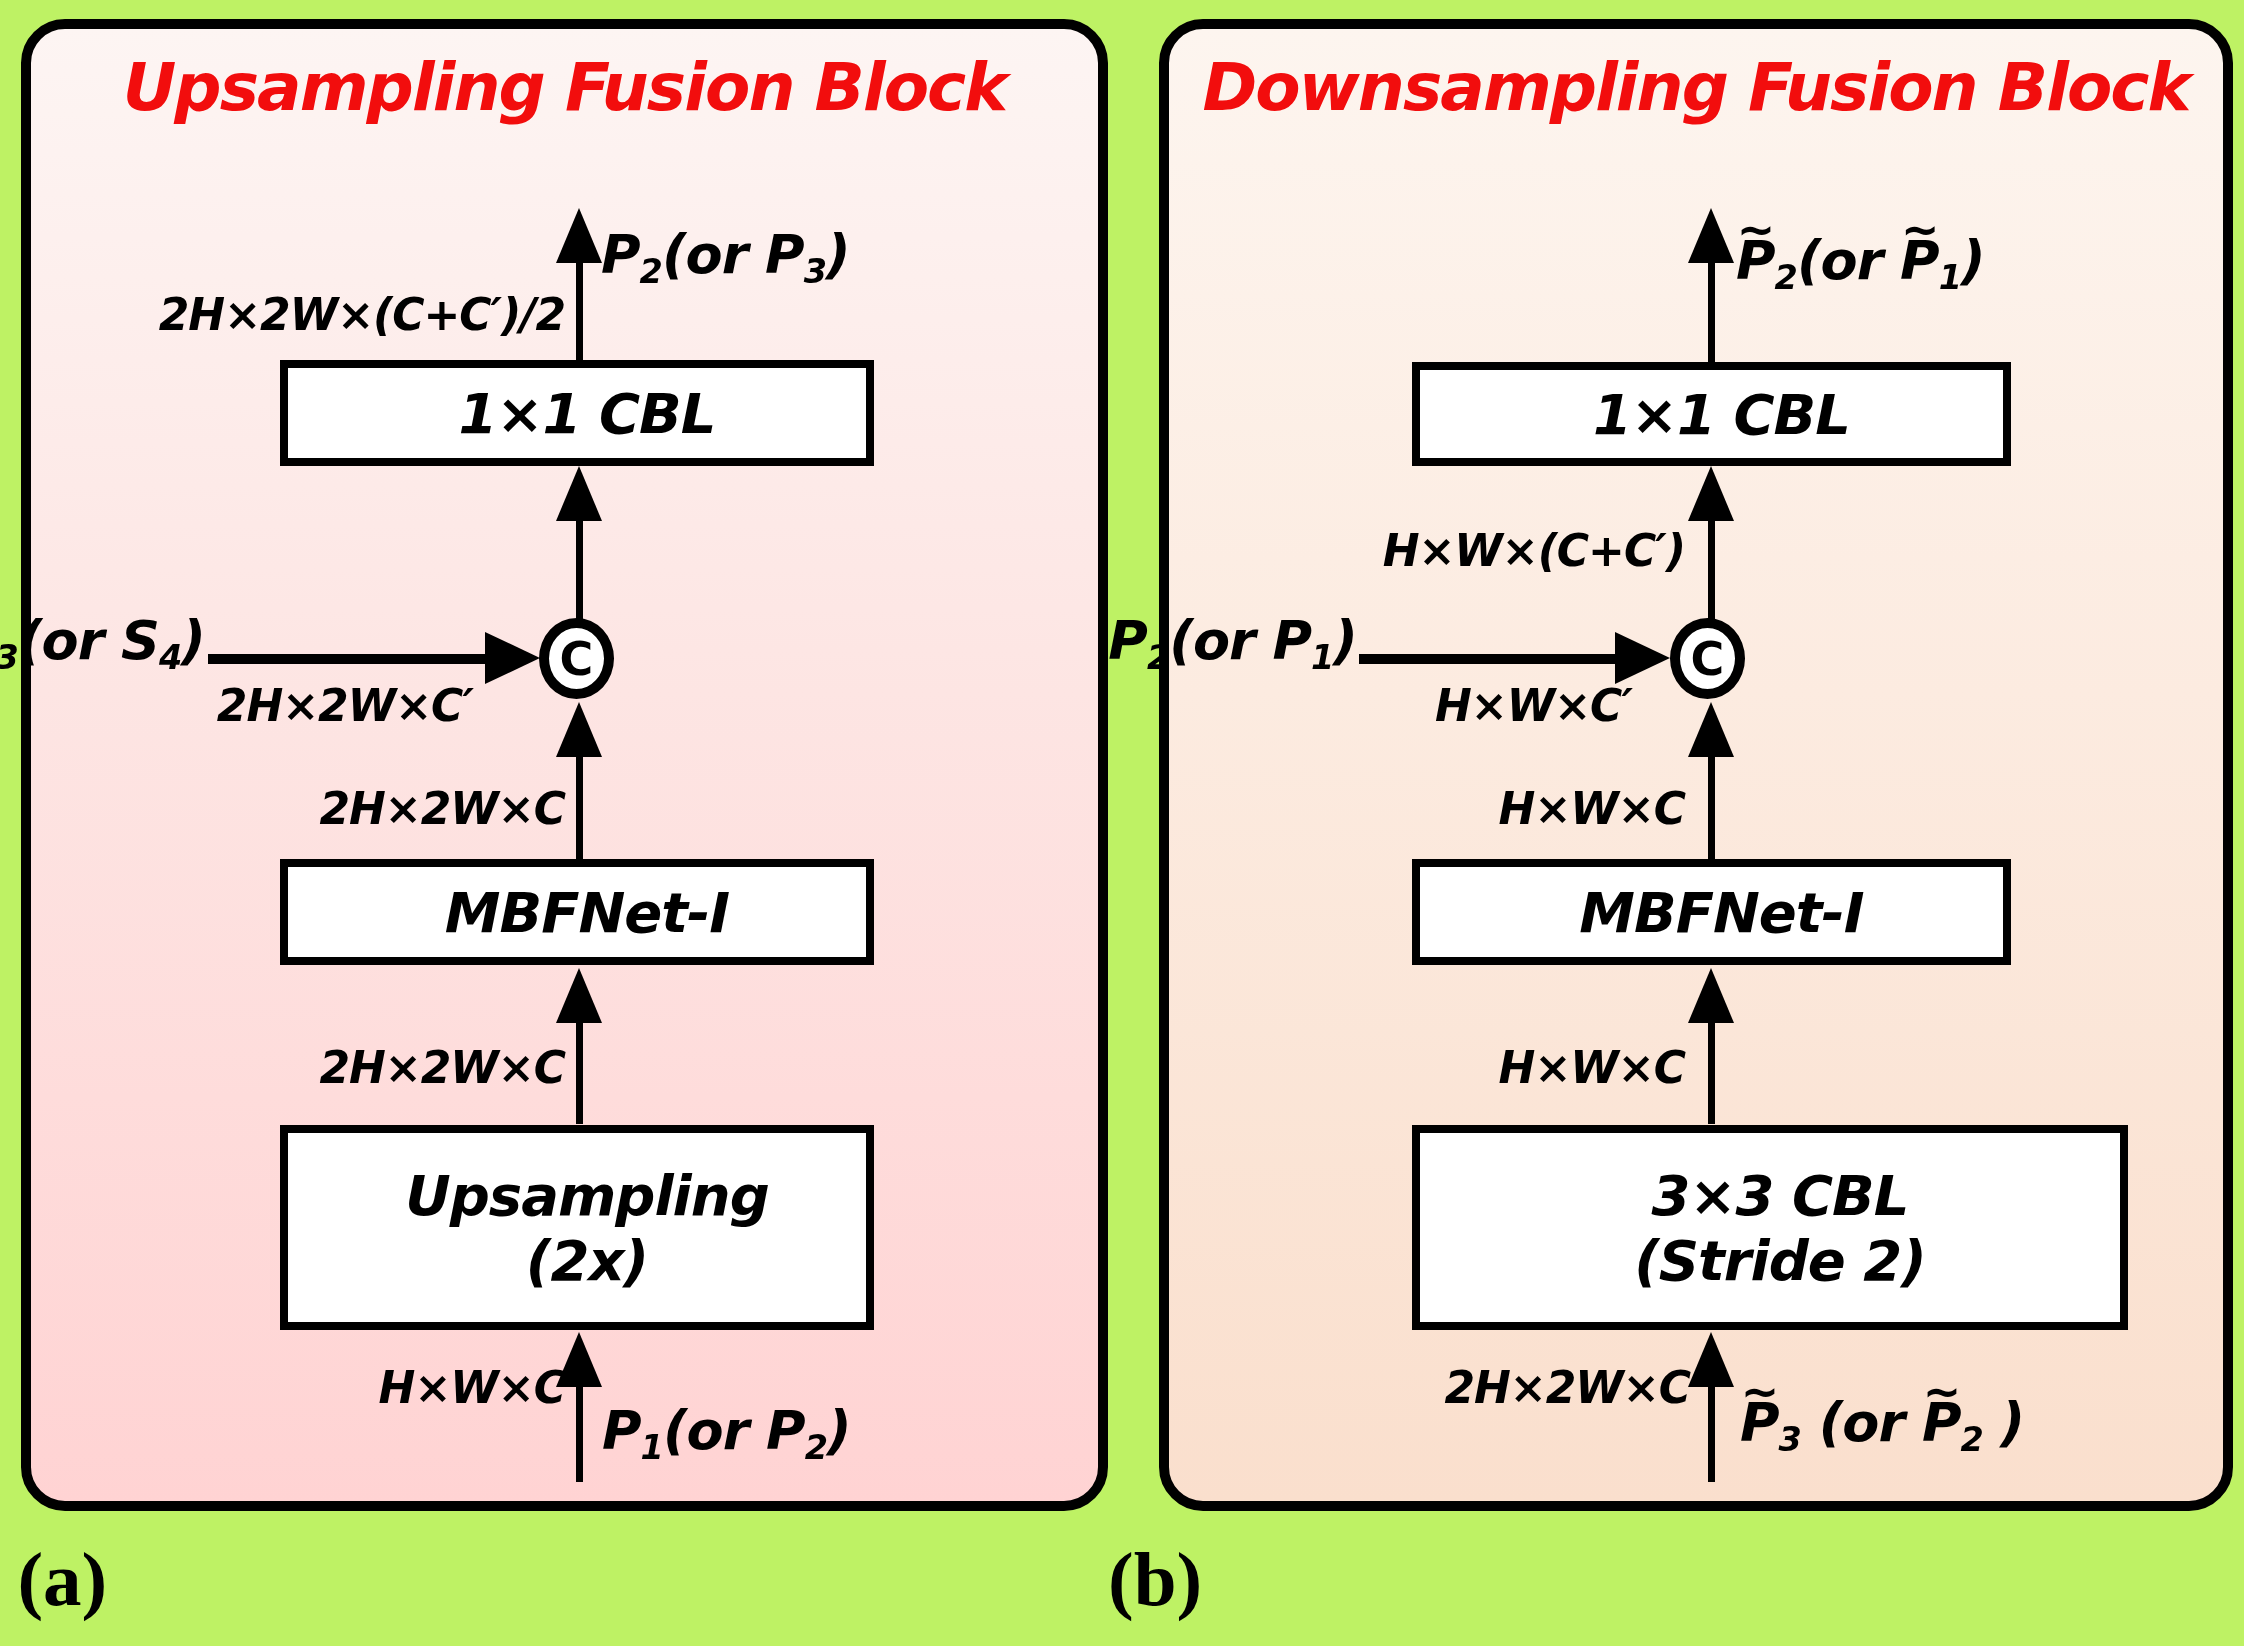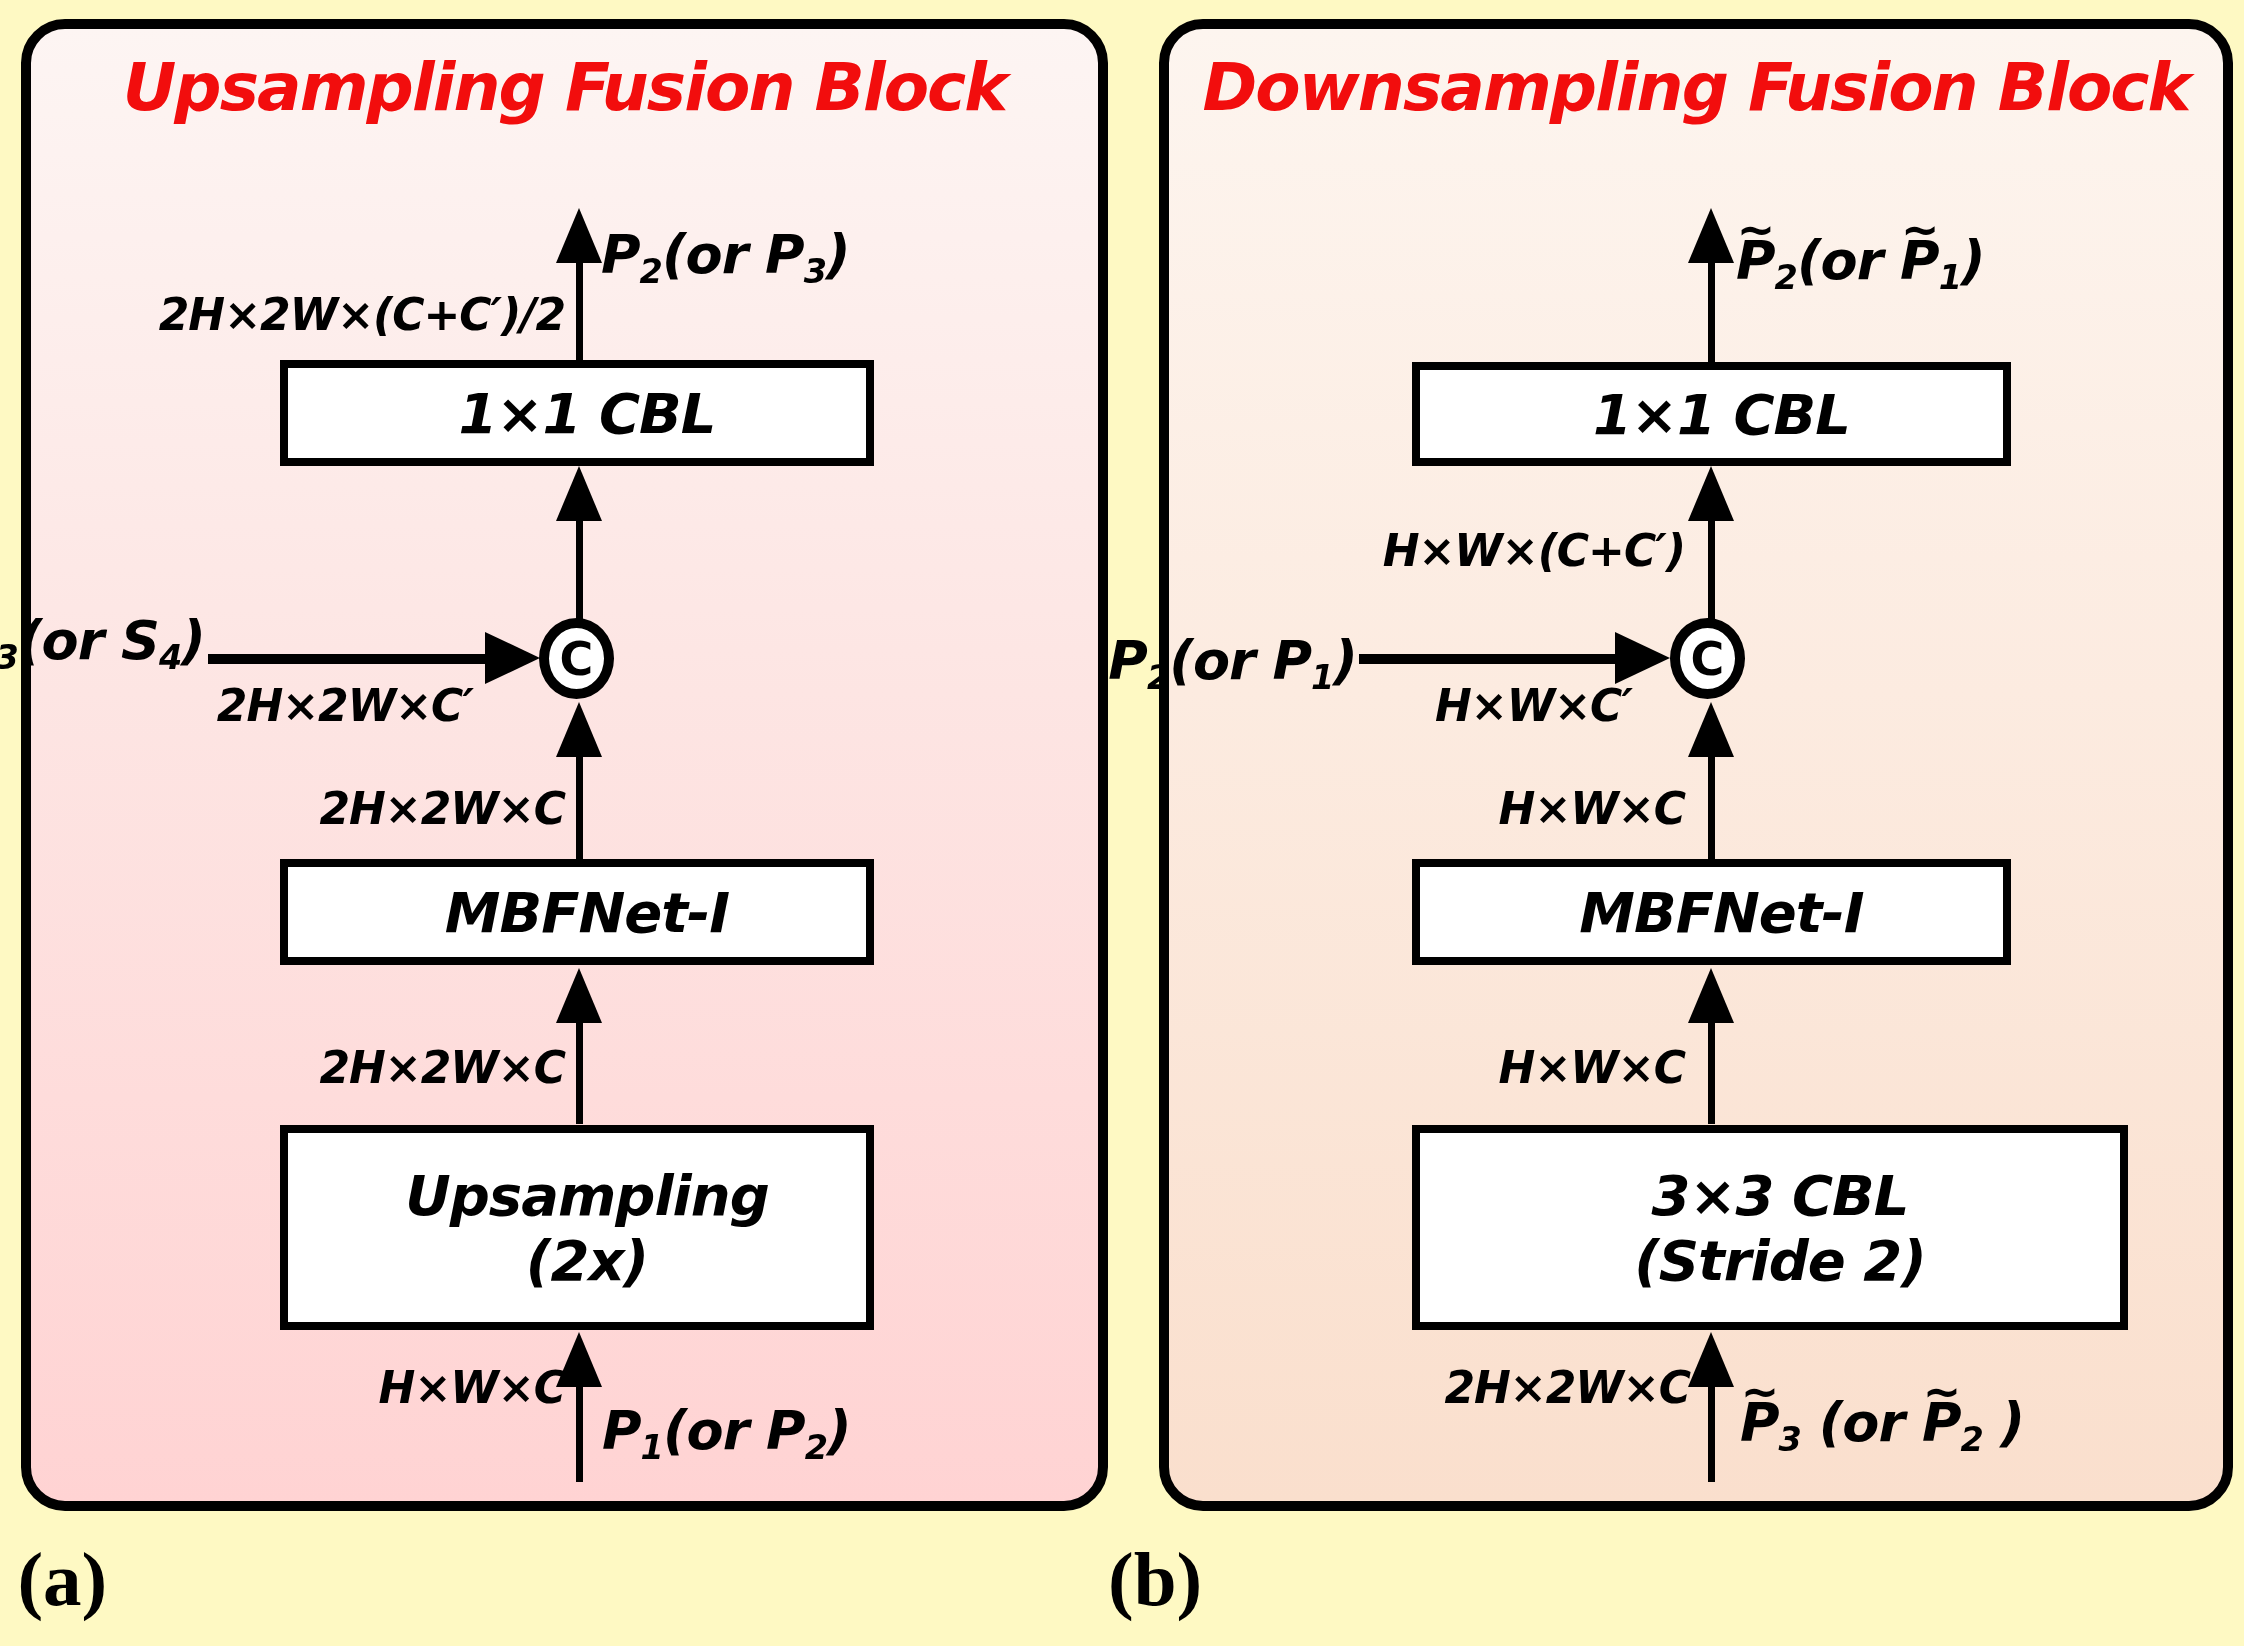--- a/index.html
+++ b/index.html
@@ -1,16 +1,16 @@
 <!DOCTYPE html>
 <html style="--title-red: #f20d0d; --panel-a-top: #fdf5f3; --panel-a-bottom: #ffd3d3; --panel-b-top: #fdf5ef; --panel-b-bottom: #fadfcd; --box-fill: #ffffff; --line-black: #000000;"><head>
 <meta charset="utf-8">
 <style>
   html,body{margin:0;padding:0;background:#fff;}
-  .fig{position:relative;width:2245px;height:1646px;background:#fef9c3;overflow:hidden;
+  .fig{position:relative;width:2245px;height:1646px;background:#bef264;overflow:hidden;
        font-family:"DejaVu Sans",sans-serif;}
   .fig *{box-sizing:border-box;}
 
   
   .panel{position:absolute;border:10.6px solid var(--line-black);border-radius:44px;}
   .panel-a{background:linear-gradient(180deg,var(--panel-a-top) 0%,#fde5e3 45%,var(--panel-a-bottom) 100%);}
   .panel-b{background:linear-gradient(180deg,var(--panel-b-top) 0%,#fcebe0 45%,var(--panel-b-bottom) 100%);}
 
   
   .t{position:absolute;font-weight:bold;font-style:italic;color:var(--line-black);
@@ -113,21 +113,21 @@
   <div class="hu" style="left:1688px;top:466px;"></div>
   <div class="vl" style="left:1708px;top:521px;height:98px;"></div>
   <div class="t dim right" style="right:560px;top:526px;">H×W×(C+C′)</div>
 
   <div class="cnode" style="left:1670px;top:618px;">
     <span>C</span>
   </div>
 
   <div class="hl" style="left:1359px;top:654px;width:256px;"></div>
   <div class="hr" style="left:1615px;top:632px;"></div>
-  <div class="t io right" style="right:888px;top:610px;margin-top:20px;">P<sub>2</sub>(or P<sub>1</sub>)</div>
+  <div class="t io right" style="right:888px;top:610px;">P<sub>2</sub>(or P<sub>1</sub>)</div>
   <div class="t dim right" style="right:613px;top:681px;">H×W×C′</div>
 
   <div class="hu" style="left:1688px;top:702px;"></div>
   <div class="vl" style="left:1708px;top:757px;height:102px;"></div>
   <div class="t dim right" style="right:560px;top:784px;">H×W×C</div>
 
   <div class="nodebox" style="left:1412px;top:859px;width:599px;height:106px;">
     <div class="boxtxt">MBFNet-I</div>
   </div>
 

